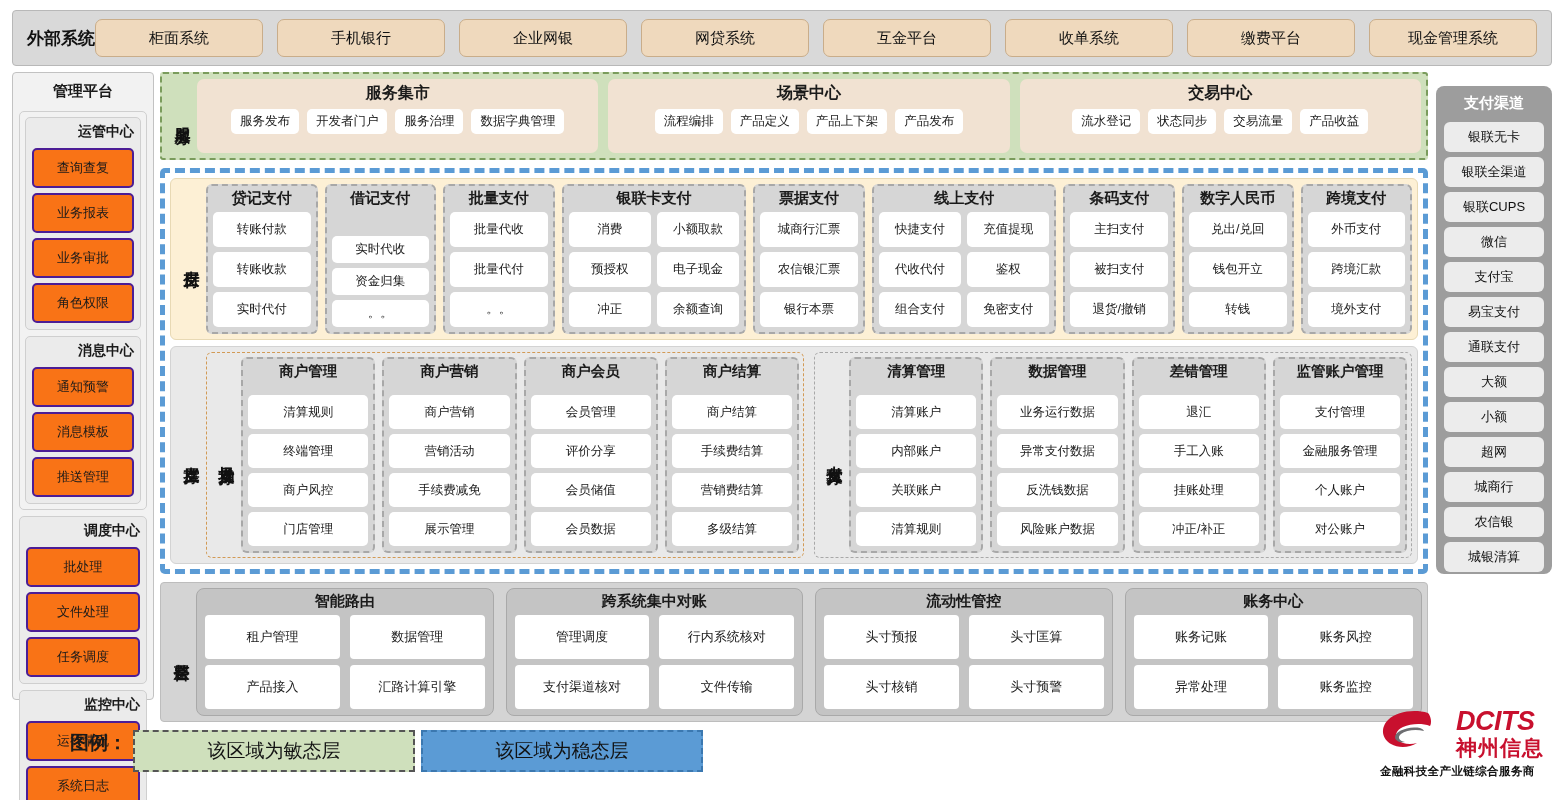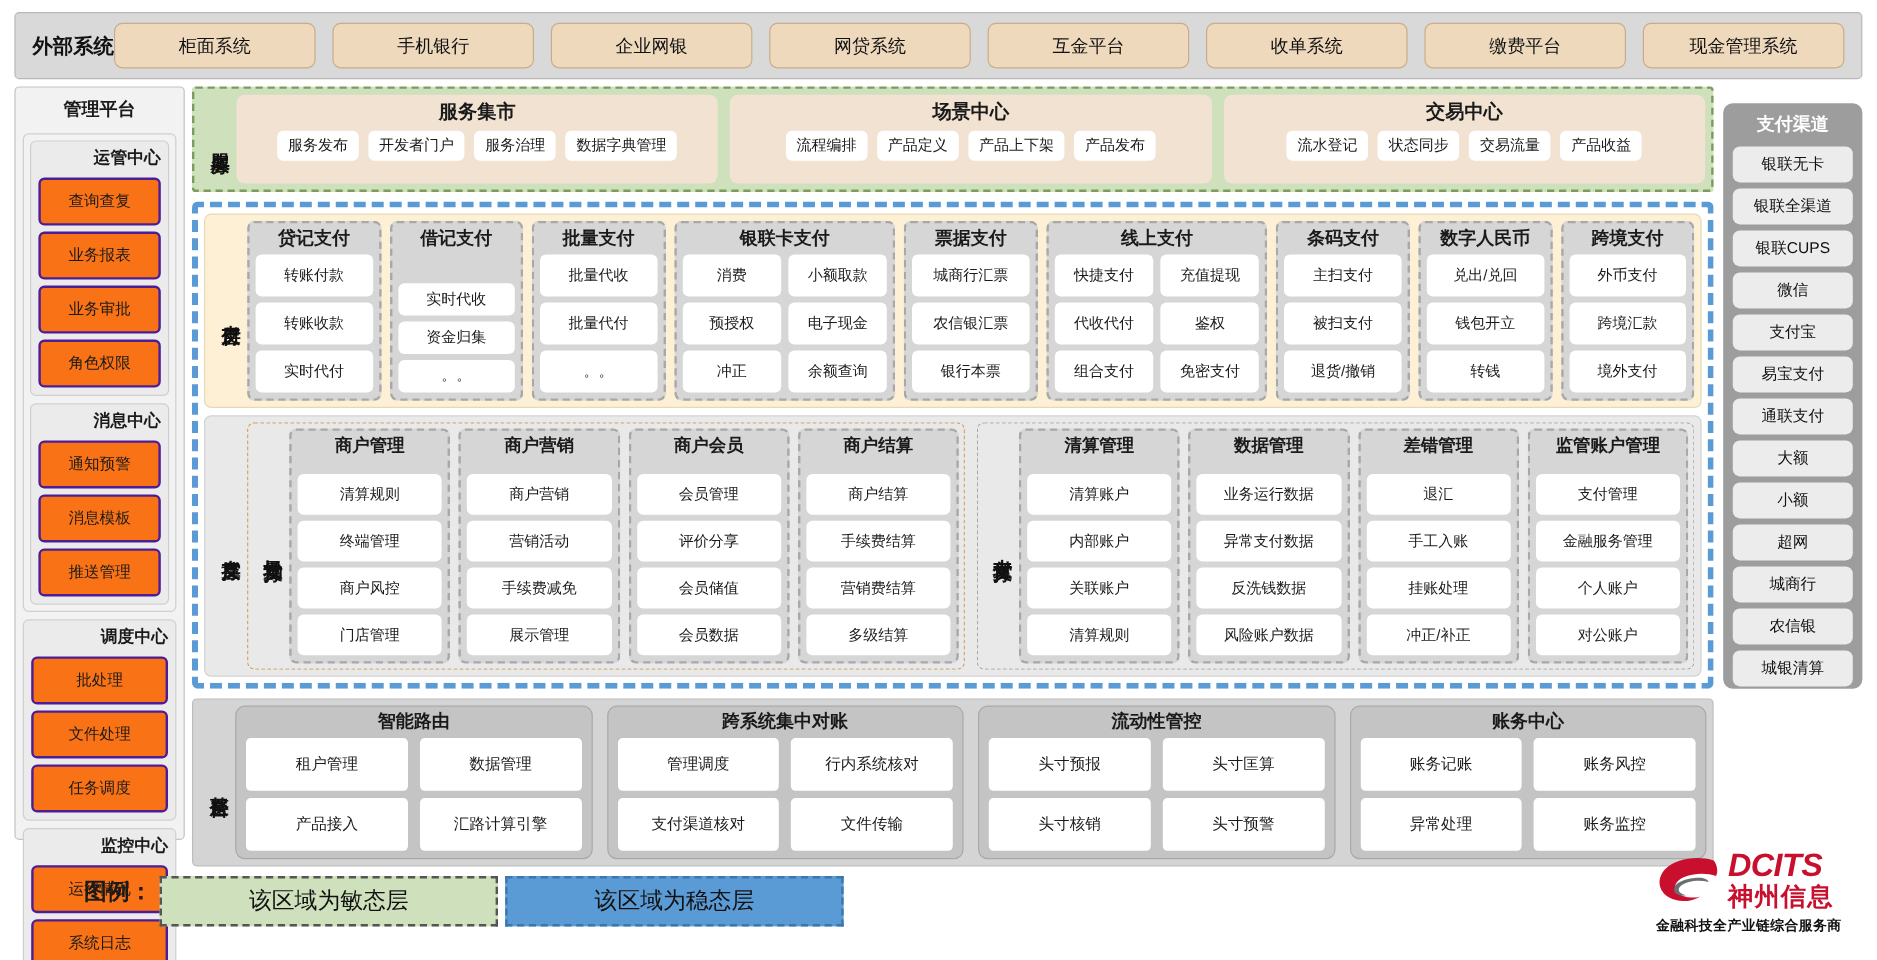--- a/index.html
+++ b/index.html
@@ -160,21 +160,21 @@
   .legend-label { font-size: 19px; font-weight: bold; }
   .legend-chip {
     height: 42px; width: 282px; display: flex; align-items: center; justify-content: center;
     font-size: 19px; color: #111;
   }
   .legend-agile { background: #cfe0bc; border: 2px dashed #555; }
   .legend-stable { background: #5b9bd5; border: 2px dashed #3b78b0; }
 
   
   .logo { position: absolute; left: 1380px; top: 708px; width: 180px; height: 86px; }
-  .logo-row { display: flex; align-items: flex-end; gap: 4px; }
+  .logo-row { display: flex; align-items: flex-start; gap: 20px; }
   .logo-mark { width: 56px; height: 46px; flex: 0 0 56px; }
   .logo-text { display: flex; flex-direction: column; line-height: 1; }
   .logo-en { font-size: 27px; font-weight: bold; color: #c8102e; letter-spacing: -0.5px; font-style: italic; }
   .logo-cn { font-size: 21px; font-weight: bold; color: #c8102e; letter-spacing: 1px; margin-top: 2px; }
   .logo-tag { font-size: 11.5px; font-weight: bold; color: #111; margin-top: 6px; white-space: nowrap; letter-spacing: 0.4px; }
 </style>
 </head>
 <body>
 
 <div class="ext-bar">

